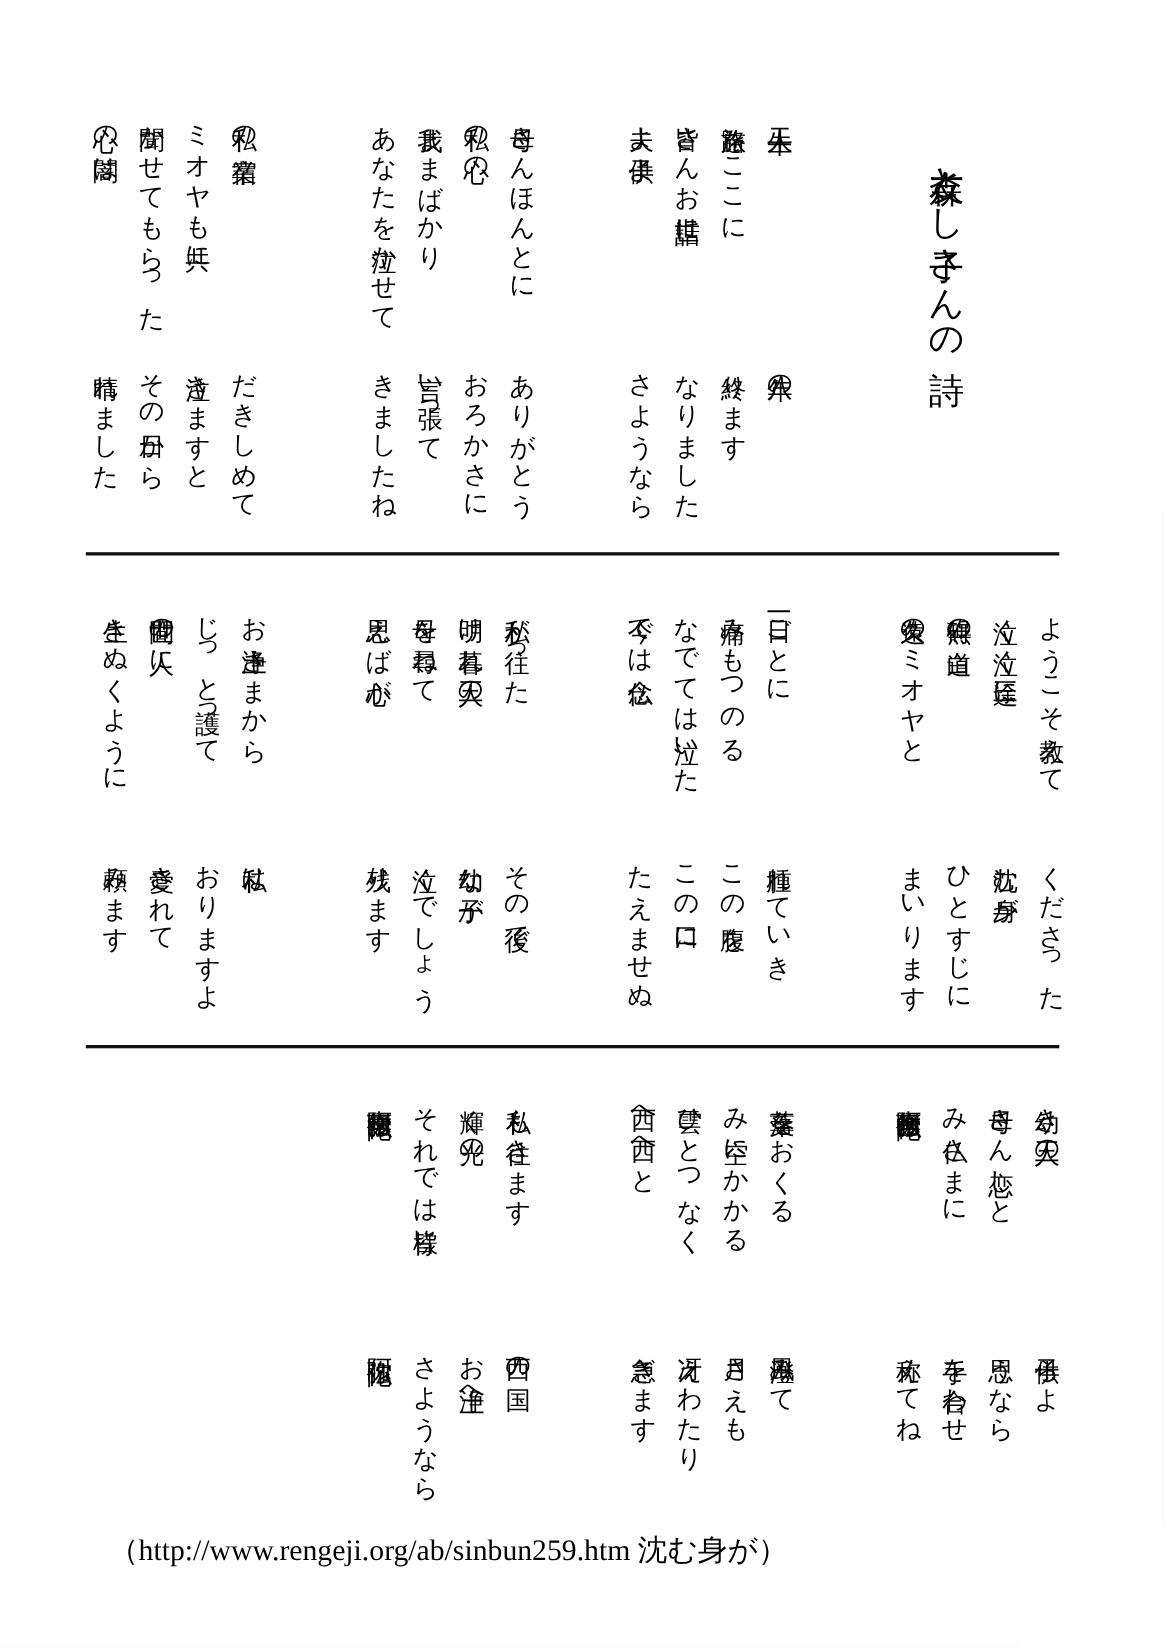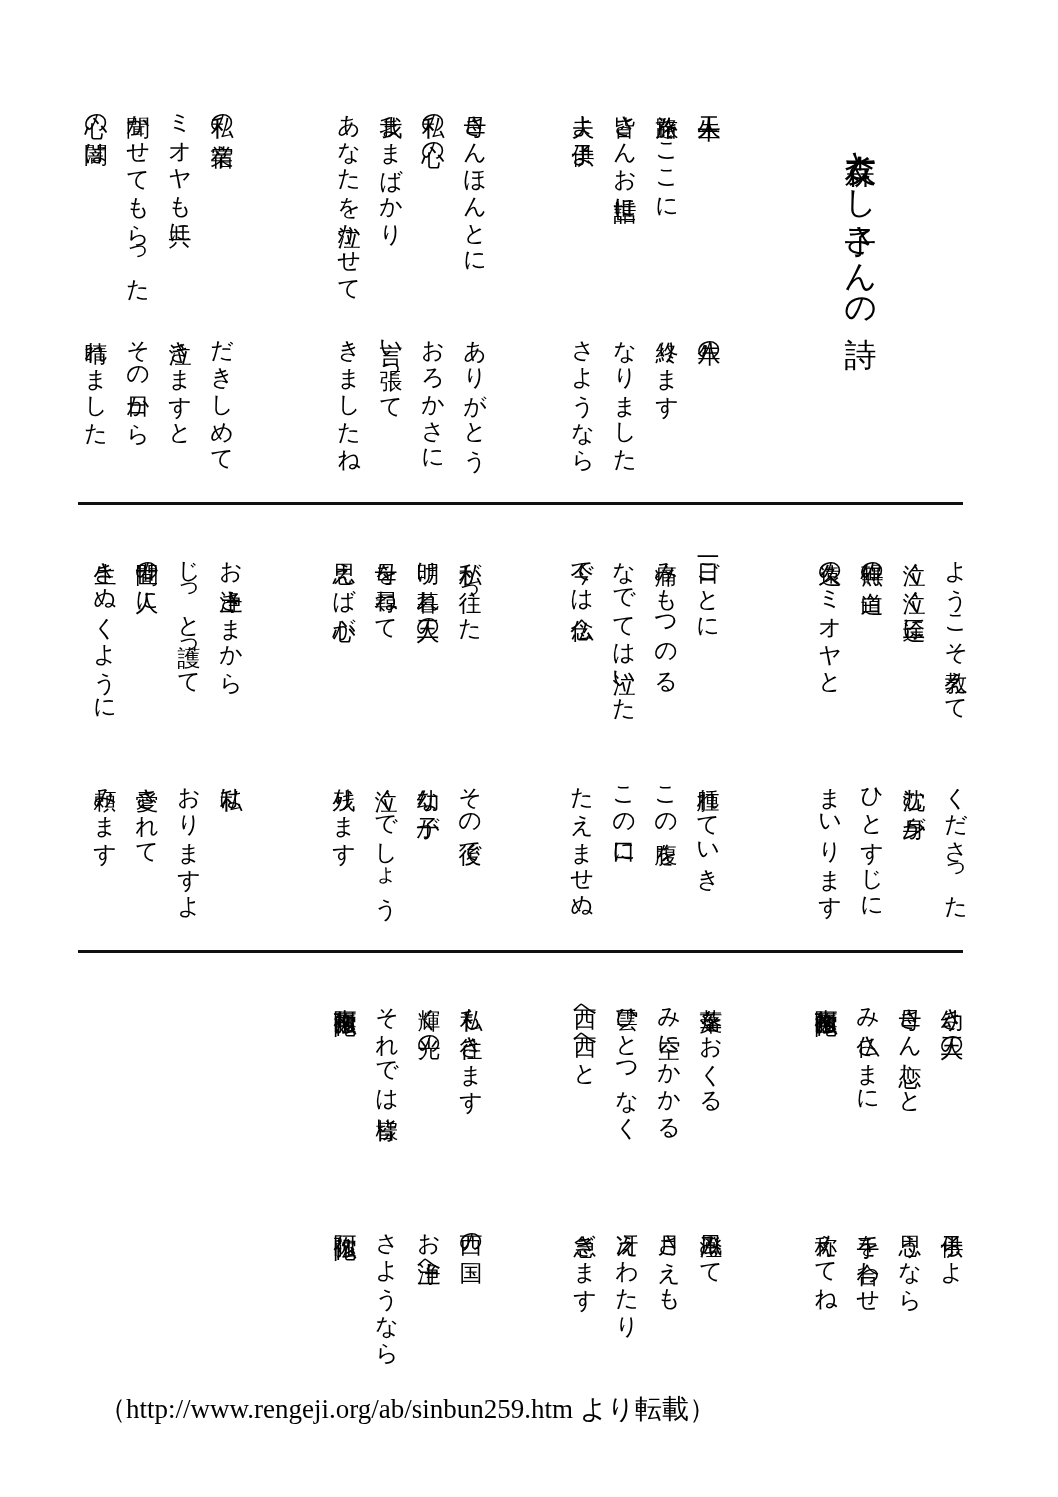--- a/index.html
+++ b/index.html
@@ -268,15 +268,15 @@
           <span class="ph upper">それでは皆様</span>
           <span class="ph lower">さようなら</span>
         </div>
         <div class="col">
           <span class="ph upper">南無阿弥陀仏</span>
           <span class="ph lower">阿弥陀仏</span>
         </div>
       </div>
     </div>
 
-  <div class="citation">（http://www.rengeji.org/ab/sinbun259.htm より転載）</div>
+  <div class="citation">（http://www.rengeji.org/ab/sinbun259.htm 沈む身が）</div>
 
 </div>
 
 </body></html>

